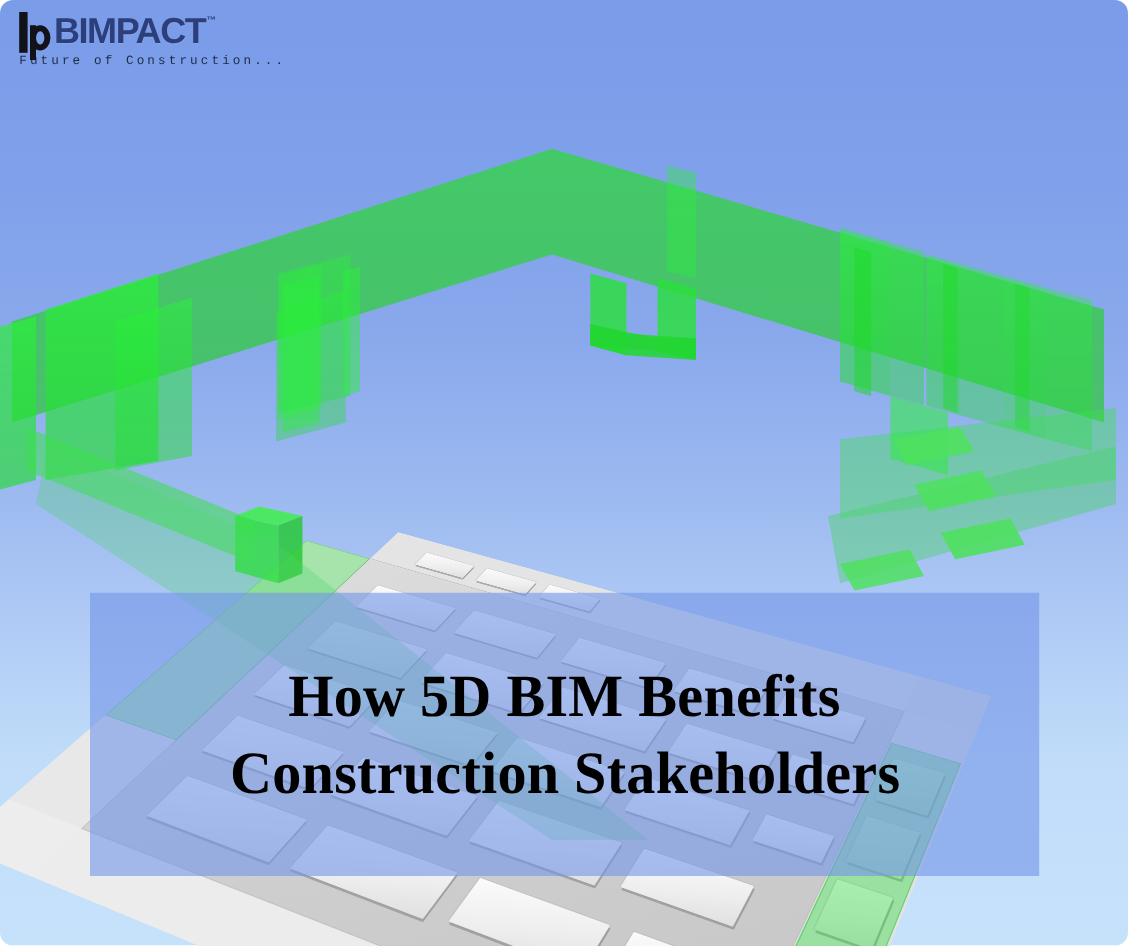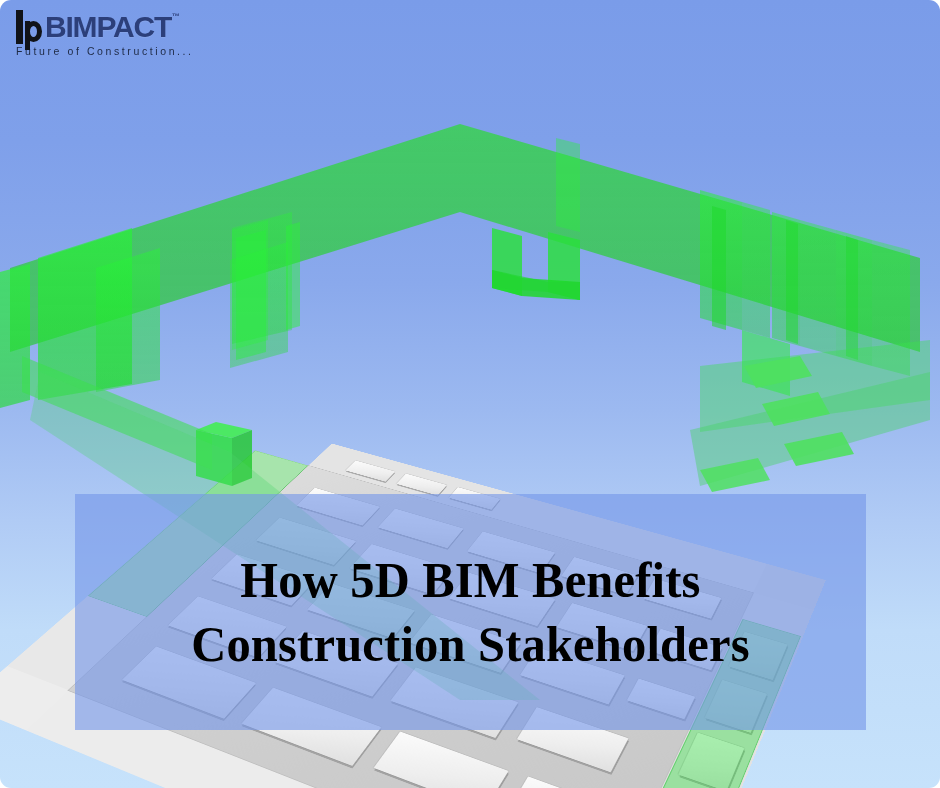--- a/index.html
+++ b/index.html
@@ -161,37 +161,38 @@
     text-shadow: 0 1px 0 rgba(255,255,255,0.08);
   }
   .logo-tm {
     font-size: 8px;
     color: #2c3f7a;
     margin-top: 2px;
     margin-left: 1px;
     font-weight: bold;
   }
   .logo-tag {
-    font-family: Liberation Sans, sans-serif;
+    font-family: Liberation Mono, monospace;
     font-size: 10.5px;
     letter-spacing: 2.6px;
     color: #1e2a45;
     margin-top: 1px;
     margin-left: 2px;
     white-space: nowrap;
   }
 
   
   .title-band {
     position: absolute;
     left: 75px; top: 494px;
     width: 791px; height: 236px;
     background: rgba(116, 150, 232, 0.62);
     display: flex;
     flex-direction: column;
+    align-items: center;
     justify-content: center;
   }
   .title-line {
     font-family: "Liberation Serif", serif;
     font-weight: bold;
     font-size: 50px;
     line-height: 64px;
     color: #000000;
     text-align: center;
     white-space: nowrap;

